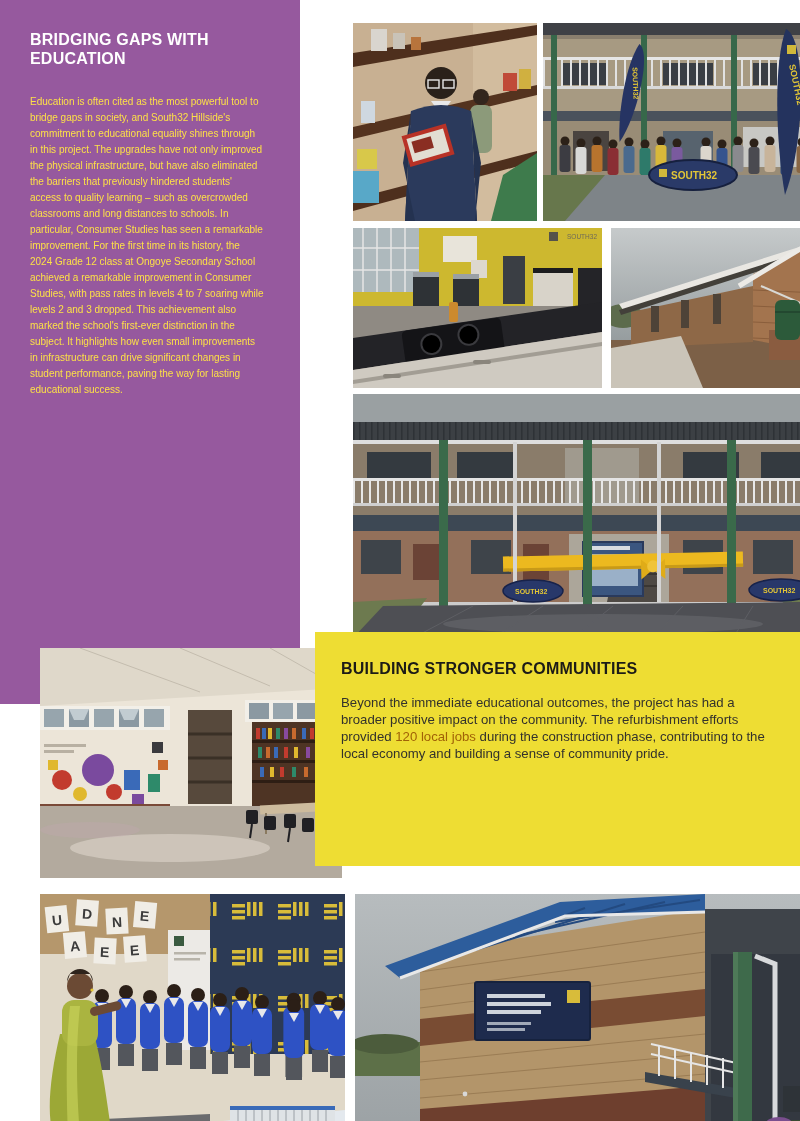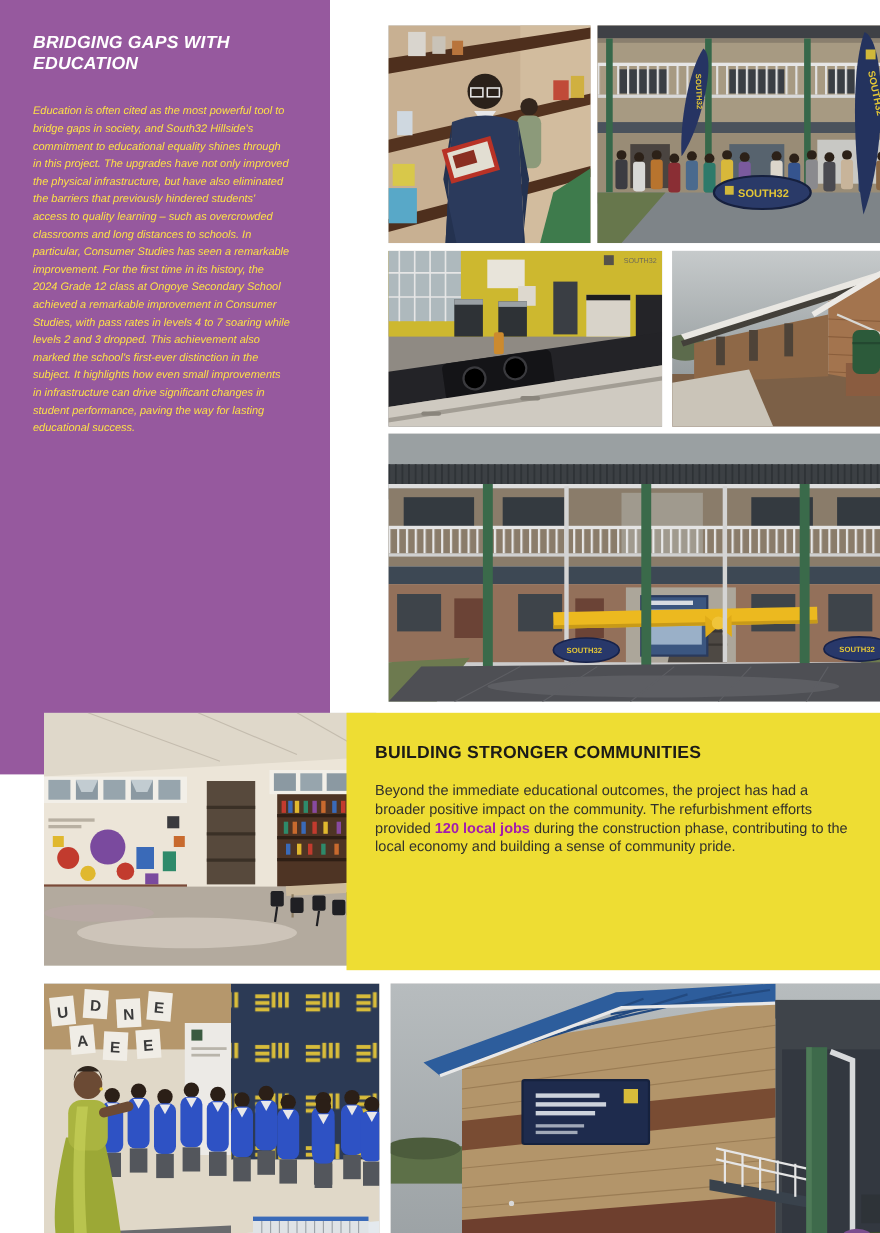--- a/index.html
+++ b/index.html
@@ -1,28 +1,28 @@
 <!DOCTYPE html>
 <html><head>
 <meta charset="utf-8">
 <style>
   html,body{margin:0;padding:0;background:#ffffff;}
   .page{position:relative;width:800px;height:1121px;background:#ffffff;overflow:hidden;
         font-family:"Liberation Sans","DejaVu Sans",sans-serif;}
   .block{position:absolute;box-sizing:border-box;}
   
-  .purple{left:0;top:0;width:300px;height:704px;background:#96599e;padding:30px 36px 0 30px;font-style:italic;}
+  .purple{left:0;top:0;width:300px;height:704px;background:#96599e;padding:30px 36px 0 30px;}
   .purple h1{margin:0 0 26px 0;color:#ffffff;font-size:16px;line-height:19px;font-weight:700;
              letter-spacing:.2px;}
   .purple p{margin:0 0 11px 0;color:#fde047;font-size:10px;line-height:16px;}
   
-  .yellow{left:315px;top:648px;width:485px;height:234px;background:#eedd33;padding:27px 26px 0 26px;}
+  .yellow{left:315px;top:632px;width:485px;height:234px;background:#eedd33;padding:27px 26px 0 26px;}
   .yellow h2{margin:0 0 16px 0;color:#1c1b17;font-size:16px;line-height:19px;font-weight:700;letter-spacing:.2px;}
   .yellow p{margin:0 0 12px 0;color:#33322c;font-size:13.2px;line-height:17px;}
-  .yellow strong{font-weight:700;color:#a21caf;}
+  .yellow strong{font-weight:400;color:#a16207;}
   
   .ph{position:absolute;overflow:hidden;background:#ccc;}
   .ph svg{display:block;width:100%;height:100%;}
   .ph-a{left:313px;top:7px;width:184px;height:198px;}
   .ph-b{left:503px;top:7px;width:297px;height:198px;}
   .ph-c{left:313px;top:212px;width:249px;height:160px;}
   .ph-d{left:571px;top:212px;width:229px;height:160px;}
   .ph-e{left:313px;top:378px;width:487px;height:244px;}
   .ph-f{left:0;top:632px;width:302px;height:230px;}
   .ph-g{left:0;top:878px;width:305px;height:243px;}

